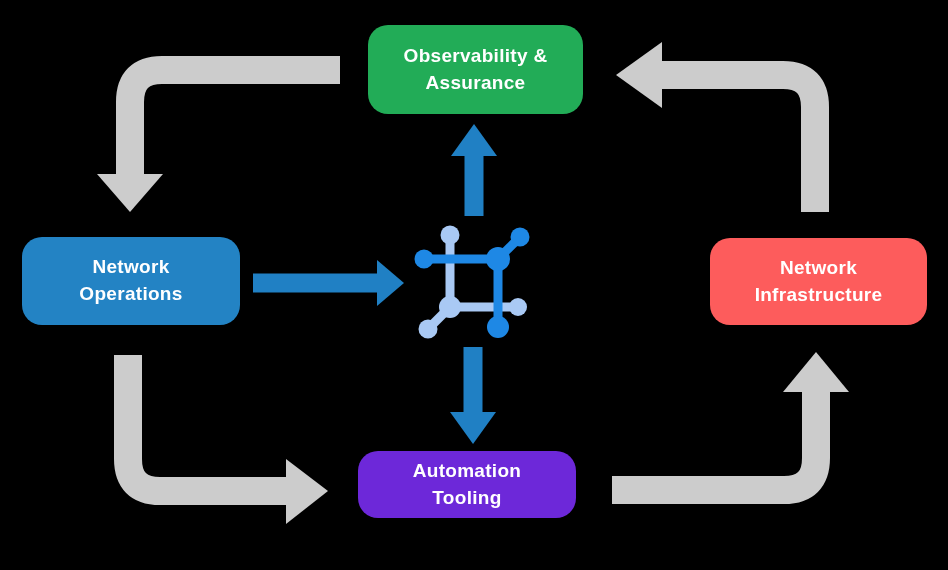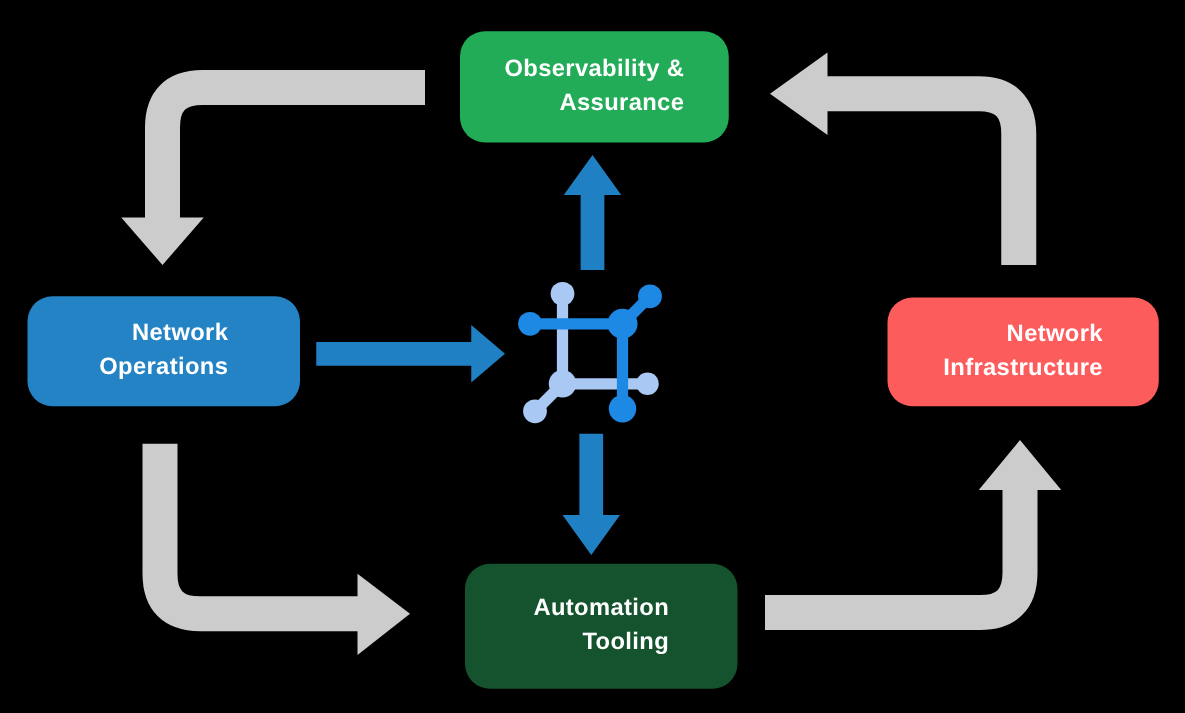--- a/index.html
+++ b/index.html
@@ -19,34 +19,34 @@
     position: absolute;
     left: 0; top: 0;
     width: 948px; height: 570px;
   }
   .dbox {
     position: absolute;
     border-radius: 20px;
     display: flex;
     align-items: center;
     justify-content: center;
-    text-align: right;
+    text-align: center;
   }
   .dbox .box-label {
     color: #FFFFFF;
     font-size: 19px;
     font-weight: 600;
     line-height: 1.4;
     white-space: pre-line;
     letter-spacing: 0.3px;
   }
   #box-observability { left: 368px; top: 25px;  width: 215px; height: 89px; background: #22AC57; }
   #box-operations    { left: 22px;  top: 237px; width: 218px; height: 88px; background: #2383C4; }
   #box-infrastructure{ left: 710px; top: 238px; width: 217px; height: 87px; background: #FD5C5C; }
-  #box-tooling       { left: 372px; top: 451px; width: 218px; height: 100px; background: #14532d; }
+  #box-tooling       { left: 358px; top: 451px; width: 218px; height: 67px; background: #6d28d9; }
 </style>
 </head>
 <body>
 
 <div id="canvas">
 
   <svg id="arrow-layer" viewBox="0 0 948 570" xmlns="http://www.w3.org/2000/svg">
 
     <g>
       <path d="M 340 70 L 162 70 Q 130 70 130 102 L 130 176" fill="none" stroke="#CCCCCC" stroke-width="28"></path>

